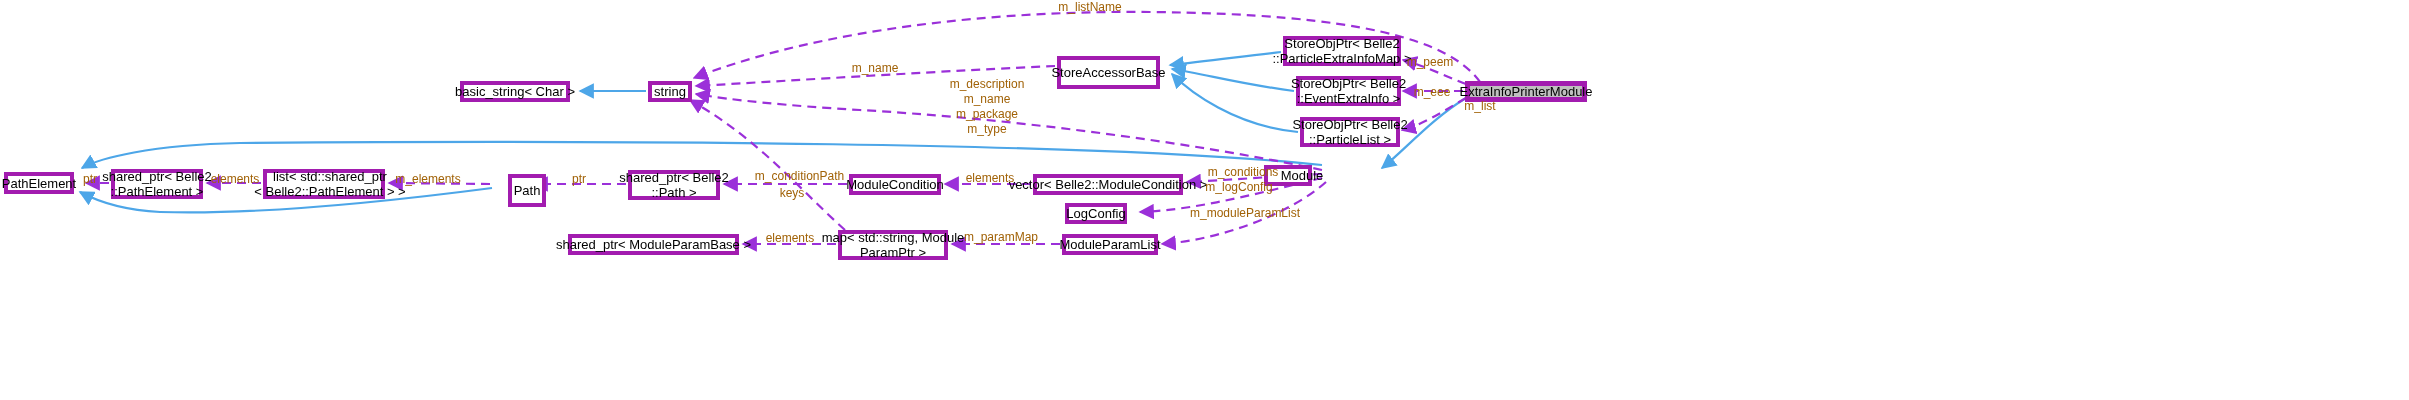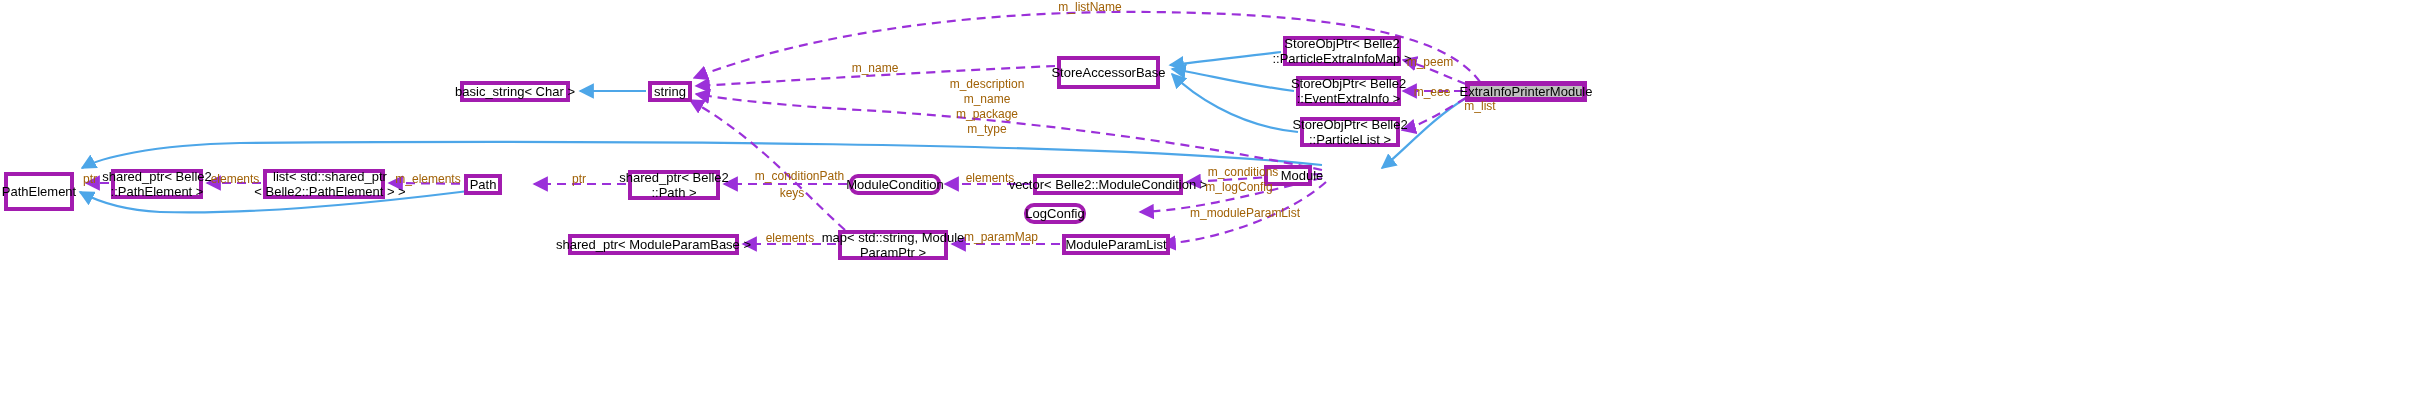--- a/index.html
+++ b/index.html
@@ -112,35 +112,35 @@
 
       <path d="M 1466 84 C 1445 76 1425 66 1403 60" marker-end="url(#arrow-purple)"></path>
 
       <path d="M 1463 91 L 1403 91" marker-end="url(#arrow-purple)"></path>
 
       <path d="M 1466 98 C 1445 110 1425 124 1402 130" marker-end="url(#arrow-purple)"></path>
     </g>
   </svg>
 
   <div id="node-layer">
-      <div class="node" style="left: 4px; top: 172px; width: 70px; height: 39px;">PathElement</div>
+      <div class="node" style="left: 4px; top: 172px; width: 70px; height: 22px;">PathElement</div>
       <div class="node" style="left: 111px; top: 169px; width: 92px; height: 30px;">shared_ptr&lt; Belle2
 ::PathElement &gt;</div>
       <div class="node" style="left: 263px; top: 169px; width: 122px; height: 30px; padding-left: 12px;">list&lt; std::shared_ptr
 &lt; Belle2::PathElement &gt; &gt;</div>
-      <div class="node" style="left: 464px; top: 174px; width: 38px; height: 21px;">Path</div>
+      <div class="node" style="left: 508px; top: 174px; width: 38px; height: 33px;">Path</div>
       <div class="node" style="left: 628px; top: 170px; width: 92px; height: 30px;">shared_ptr&lt; Belle2
 ::Path &gt;</div>
-      <div class="node" style="left: 849px; top: 174px; width: 92px; height: 21px; border-radius: 9px;">ModuleCondition</div>
+      <div class="node" style="left: 849px; top: 174px; width: 92px; height: 21px;">ModuleCondition</div>
       <div class="node" style="left: 1033px; top: 174px; width: 150px; height: 21px;">vector&lt; Belle2::ModuleCondition &gt;</div>
-      <div class="node" style="left: 1024px; top: 203px; width: 62px; height: 21px; border-radius: 10px;">LogConfig</div>
+      <div class="node" style="left: 1065px; top: 203px; width: 62px; height: 21px;">LogConfig</div>
       <div class="node" style="left: 568px; top: 234px; width: 171px; height: 21px;">shared_ptr&lt; ModuleParamBase &gt;</div>
       <div class="node" style="left: 838px; top: 230px; width: 110px; height: 30px;">map&lt; std::string, Module
 ParamPtr &gt;</div>
-      <div class="node" style="left: 1062px; top: 234px; width: 108px; height: 21px;">ModuleParamList</div>
+      <div class="node" style="left: 1062px; top: 234px; width: 96px; height: 21px;">ModuleParamList</div>
       <div class="node" style="left: 460px; top: 81px; width: 110px; height: 21px;">basic_string&lt; Char &gt;</div>
       <div class="node" style="left: 648px; top: 81px; width: 44px; height: 21px;">string</div>
       <div class="node" style="left: 1057px; top: 56px; width: 103px; height: 33px;">StoreAccessorBase</div>
       <div class="node" style="left: 1283px; top: 36px; width: 118px; height: 30px;">StoreObjPtr&lt; Belle2
 ::ParticleExtraInfoMap &gt;</div>
       <div class="node" style="left: 1296px; top: 76px; width: 105px; height: 30px;">StoreObjPtr&lt; Belle2
 ::EventExtraInfo &gt;</div>
       <div class="node" style="left: 1300px; top: 117px; width: 100px; height: 30px;">StoreObjPtr&lt; Belle2
 ::ParticleList &gt;</div>
       <div class="node" style="left: 1264px; top: 165px; width: 48px; height: 21px; padding-left: 28px;">Module</div>

